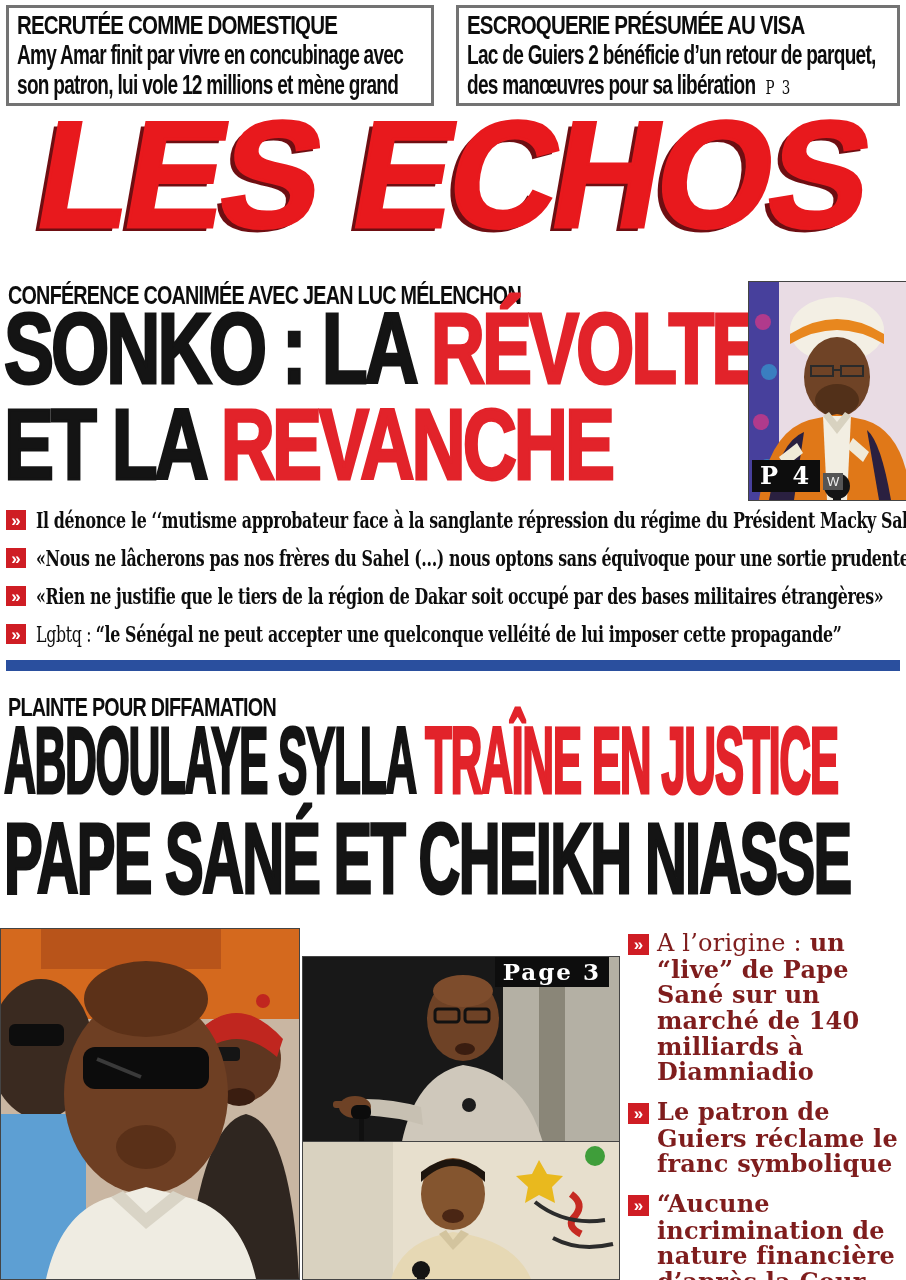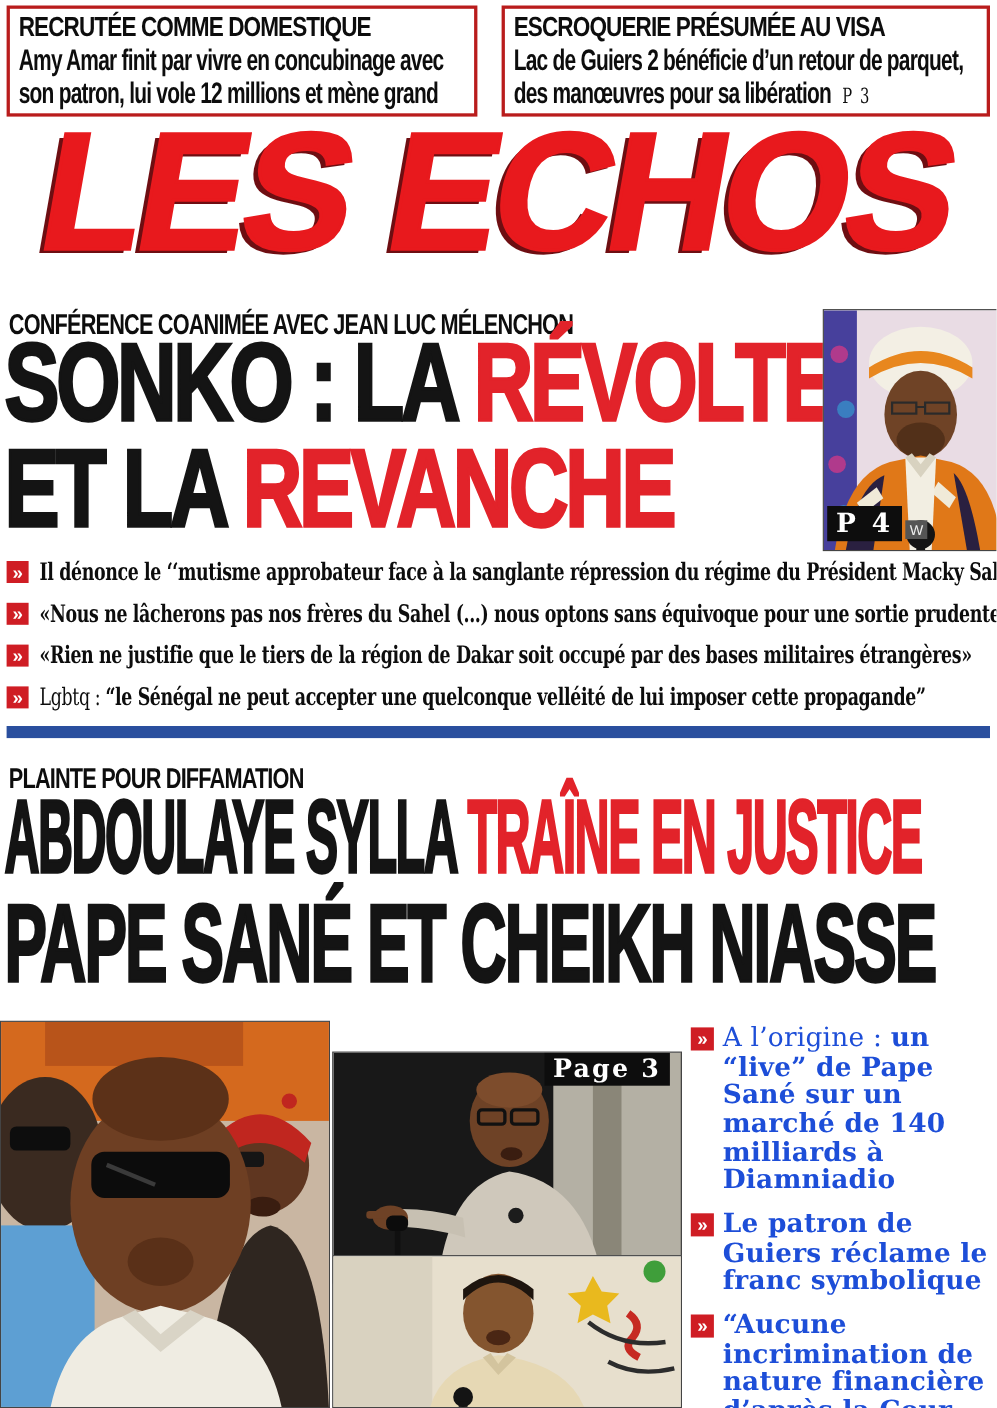--- a/index.html
+++ b/index.html
@@ -2,21 +2,21 @@
 <html><head>
 <meta charset="utf-8">
 <style>
   * { margin:0; padding:0; box-sizing:border-box; }
   html,body { background:#ffffff; }
   .page {
     position:relative; width:906px; height:1280px; overflow:hidden;
     background:#ffffff; font-family:"Liberation Sans","DejaVu Sans",sans-serif; color:#0d0d0d;
   }
   
-  .top-box { position:absolute; top:5px; height:101px; border:3px solid #b91c1c; background:#fff; padding:4px 8px 2px 8px; overflow:hidden; }
+  .top-box { position:absolute; top:5px; height:101px; border:3px solid #737373; background:#fff; padding:4px 8px 2px 8px; overflow:hidden; }
   .top-box.left { left:6px;  width:428px; }
   .top-box.right{ left:456px; width:444px; }
   .box-kicker {
     font-size:25px; font-weight:bold; letter-spacing:-1px; white-space:nowrap;
     transform:scaleX(0.82); transform-origin:0 0; line-height:1.05;
   }
   .box-headline-wrap { width:142%; transform:scaleX(0.705); transform-origin:0 0; margin-top:2px; }
   .box-headline { font-size:27px; font-weight:bold; letter-spacing:-1px; line-height:1.12; }
   .pageref { font-family:"DejaVu Serif","Liberation Serif",serif; font-size:19px; font-weight:normal; letter-spacing:2px; margin-left:10px; }
   
@@ -73,21 +73,21 @@
   .photo-bottom-right  { left:302px; top:1141px; width:318px; height:139px; }
   
   .right-col { position:absolute; left:628px; top:930px; width:278px; }
   .rc-item { display:flex; align-items:flex-start; margin-bottom:14px; }
   .rc-icon {
     flex:0 0 auto; width:21px; height:21px; background:#cf1d24; color:#fff; margin:4px 8px 0 0;
     display:flex; align-items:center; justify-content:center; font-size:17px; font-weight:bold; line-height:1;
   }
   .rc-text {
     font-family:"DejaVu Serif","Liberation Serif",serif; font-size:24px; font-weight:bold;
-    line-height:1.07; letter-spacing:0.2px; color:#1d4ed8;
+    line-height:1.07; letter-spacing:0.2px; color:#7f1d1d;
   }
   .rc-lead { font-weight:normal; }
   svg { display:block; }
 </style>
 </head>
 <body>
 
 <div class="page">
 
   <div class="top-box left">

